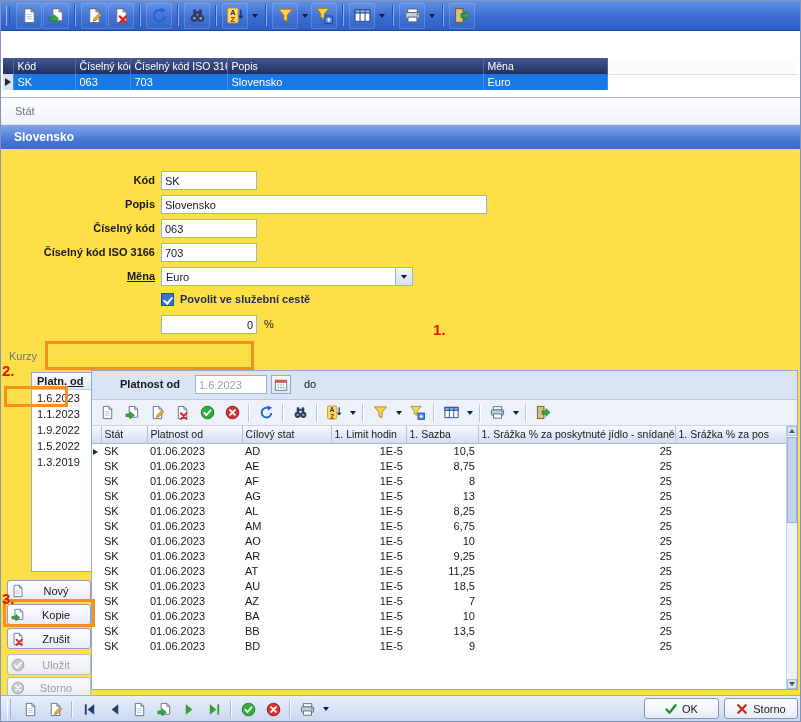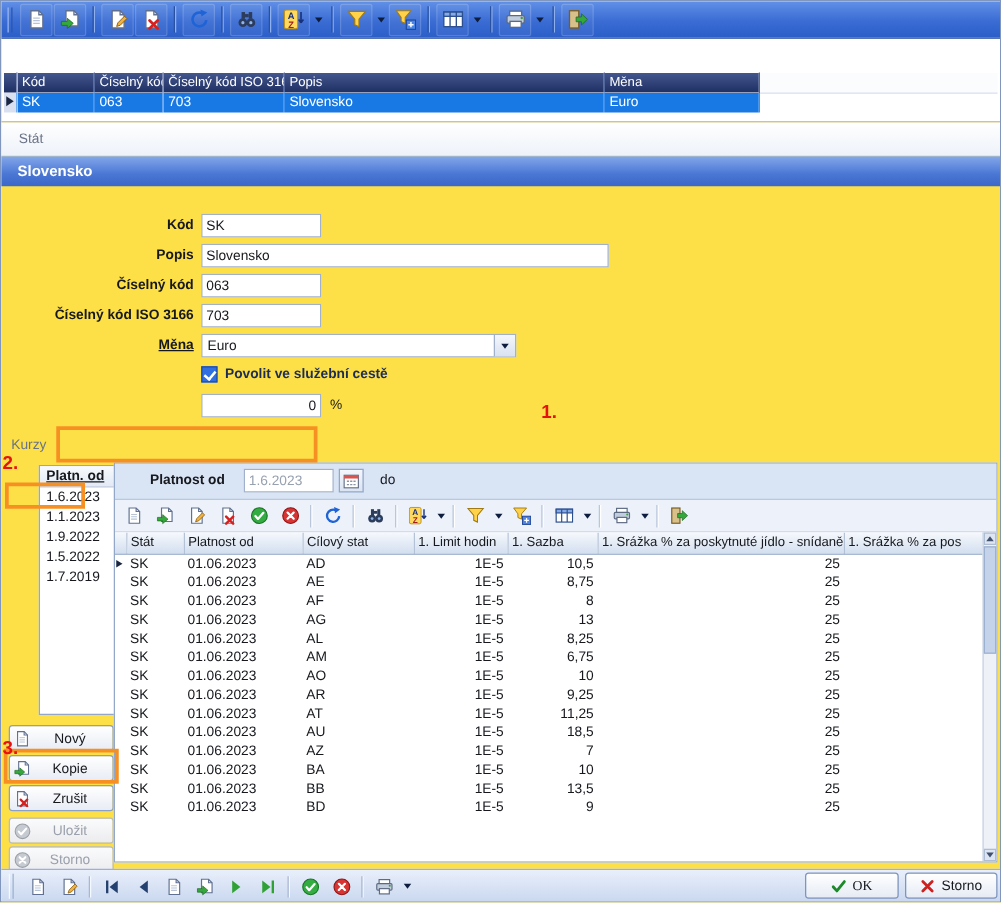--- a/index.html
+++ b/index.html
@@ -90,21 +90,21 @@
 .vs-thumb{position:absolute;left:0;top:11px;width:10px;height:86px;background:#c4d3ea;border:1px solid #9cb0d0;}
 .tri-up{width:0;height:0;border-left:3px solid transparent;border-right:3px solid transparent;border-bottom:4px solid #40506e;}
 .tri-down{width:0;height:0;border-left:3px solid transparent;border-right:3px solid transparent;border-top:4px solid #40506e;}
 
 
 .bottom-bar{position:absolute;left:0;top:694px;width:799px;height:27px;background:linear-gradient(180deg,#e9effb,#c9d7ef);border-top:1px solid #9cb0d2;display:flex;align-items:center;padding-left:4px;gap:1px;}
 .bottom-bar .tbtn{width:24px;height:22px;display:flex;align-items:center;justify-content:center;}
 .bottom-bar .tbtn .icon svg{width:15px;height:15px;}
 .bottom-bar .tsep{width:2px;height:17px;border-left:1px solid #a9b8d2;border-right:1px solid #f4f8ff;margin:0 3px;display:inline-block;}
 .okbtn,.stornobtn{position:absolute;top:697px;height:21px;background:linear-gradient(180deg,#ffffff,#e6ebf4);border:1px solid #7e95bd;border-radius:3px;display:flex;align-items:center;justify-content:center;gap:5px;z-index:5;}
-.okbtn{left:643px;width:75px;font-family:Liberation Serif, serif;}
+.okbtn{left:643px;width:75px;}
 .stornobtn{left:723px;width:74px;}
 .okbtn .icon svg,.stornobtn .icon svg{width:12px;height:12px;}
 
 
 .ann-num{position:absolute;color:#e51212;font-weight:bold;font-size:15px;z-index:60;}
 .ann-box{position:absolute;border:3px solid #f79022;z-index:55;pointer-events:none;}
 </style>
 </head>
 <body>
 
@@ -397,21 +397,21 @@
 
     <span class="kurzy-label">Kurzy</span>
 
     <div class="kurzy-list">
       <div class="kl-header">Platn. od</div>
       <div id="date-list">
           <div class="date-item">1.6.2023</div>
           <div class="date-item">1.1.2023</div>
           <div class="date-item">1.9.2022</div>
           <div class="date-item">1.5.2022</div>
-          <div class="date-item">1.7.2019</div>
+          <div class="date-item">1.3.2019</div>
         </div>
     </div>
 
     <button class="sbtn" style="top:482px">
       <span class="icon">
           <svg viewBox="0 0 16 16">
             <use href="#sym-page"></use>
           </svg>
         </span>
       <span class="lbl">Nový</span>

